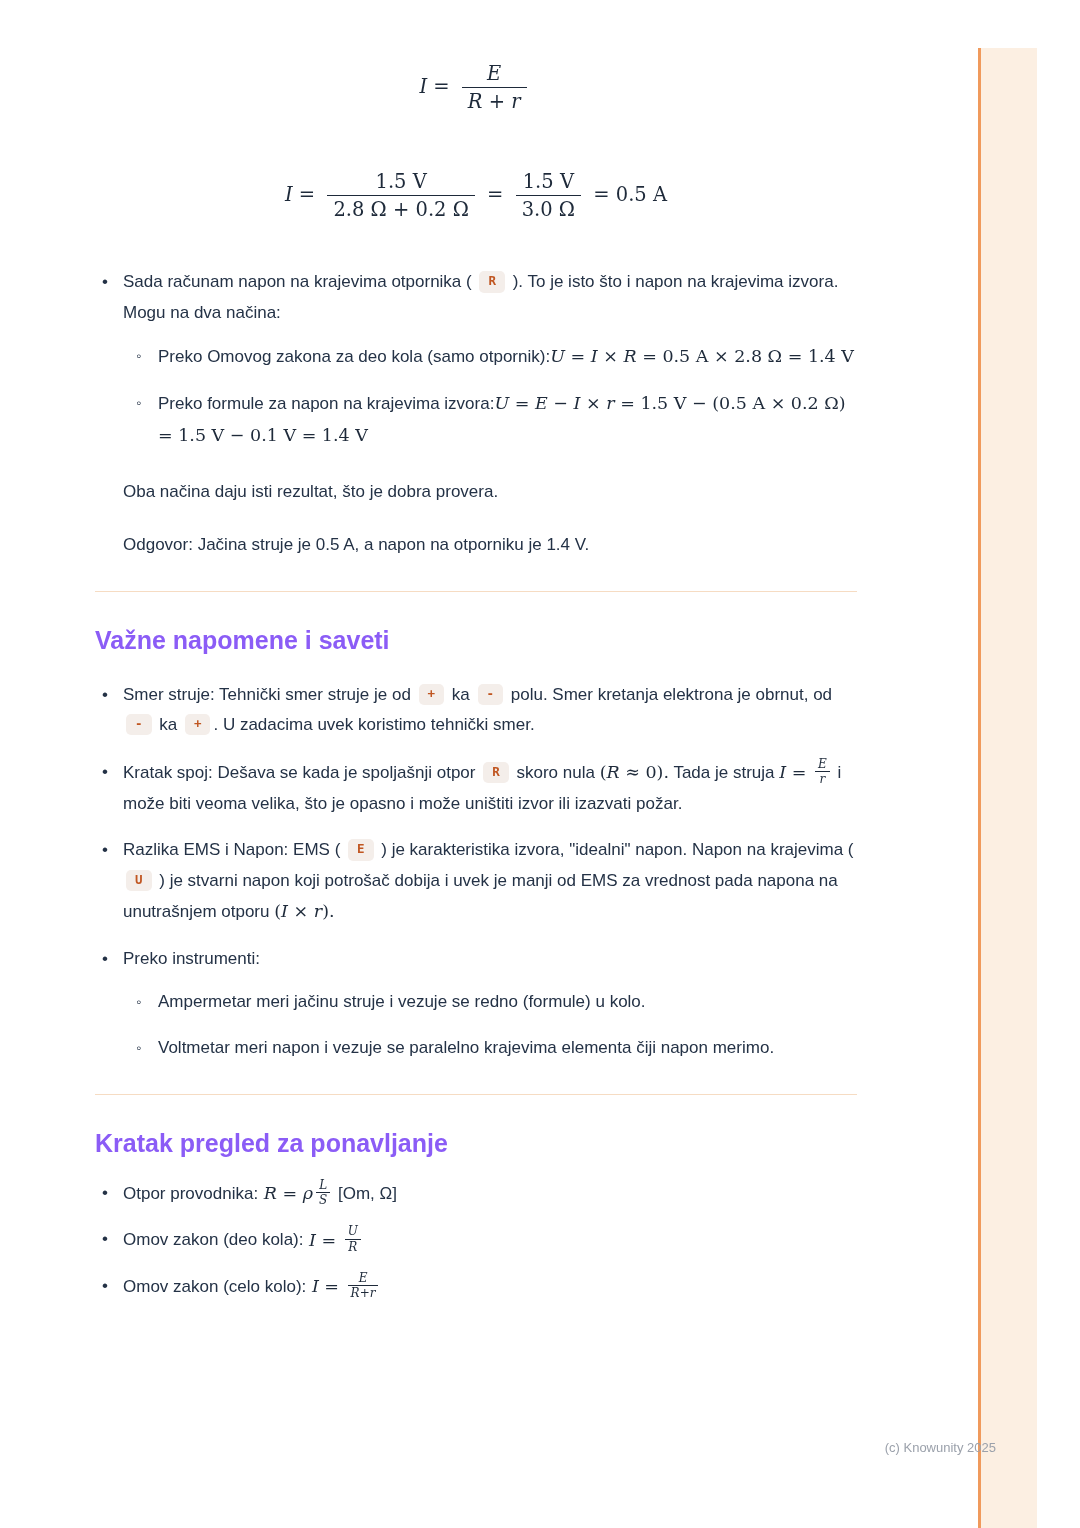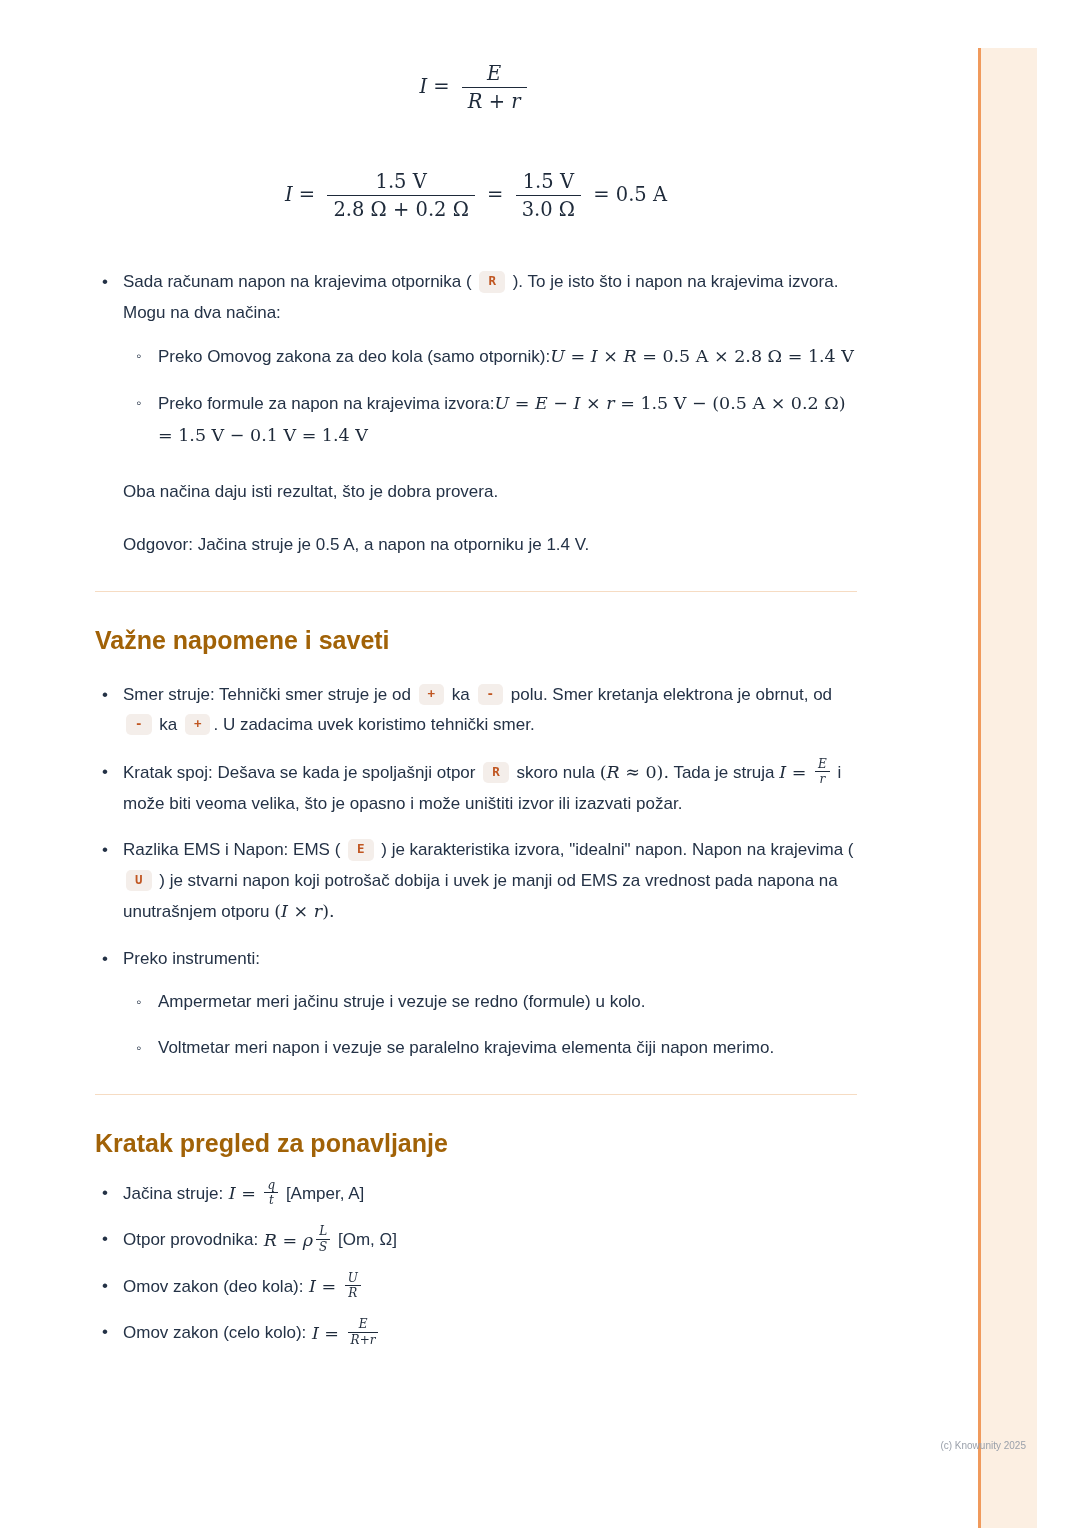--- a/index.html
+++ b/index.html
@@ -37,27 +37,27 @@
   .indent{padding-left:28px}
   p.note{margin-top:26px;line-height:1.8}
   p.answer{margin-top:22px;line-height:1.8}
   .b{font-weight:400}
 
   .chip{display:inline-block;font-family:"DejaVu Sans Mono","Liberation Mono",monospace;
        font-size:12.5px;font-weight:700;color:#c05621;background:#f4eeea;border-radius:5px;
        padding:2px 9px 3px;margin:0 3px;line-height:1.3;vertical-align:2px}
 
   hr.divider{border:none;border-top:1px solid #f6dcc3;margin:30px 0 0}
-  h2.section-heading{color:#a16207;font-size:25px;font-weight:700;margin-top:34px}
+  h2.section-heading{color:#8b5cf6;font-size:25px;font-weight:700;margin-top:34px}
   .notes-list{margin-top:25px}
   .notes-list>li{margin-bottom:16px}
   .review-list{margin-top:20px}
   .review-list>li{margin-bottom:16px;line-height:1.65}
 
-  .footer{position:absolute;top:1440px;right:54px;font-size:10px;color:#9ba1ab}
+  .footer{position:absolute;top:1440px;right:84px;font-size:13px;color:#9ba1ab}
 </style>
 </head>
 <body>
 
 <div class="page">
   <div class="side-stripe"></div>
 
   <div class="content">
 
     <div class="display-formula f1"><span class="mi">I</span><span> = </span><span class="frac"><span class="fn mi">E</span><span class="fd mi">R + r</span></span></div>
@@ -94,21 +94,20 @@
           <li><span class="b">Voltmetar</span><span> meri napon i vezuje se </span><span class="b">paralelno</span><span> krajevima elementa čiji napon merimo.</span></li>
         </ul>
       </li>
     </ul>
 
     <hr class="divider">
 
     <h2 class="section-heading">Kratak pregled za ponavljanje</h2>
 
     <ul class="blist main review-list">
-      <li><span class="b">Jačina struje:</span><span class="math"> <span class="mi">I</span><span> = </span><span class="mi"></span><span class="frac frac-sm"><span class="fn mi">q</span><span class="fd mi">t</span></span></span><span> [Amper, A]</span></li>
 
       <li><span class="b">Otpor provodnika:</span><span class="math"> <span class="mi">R</span><span> = </span><span class="mi">ρ</span><span class="frac frac-sm"><span class="fn mi">L</span><span class="fd mi">S</span></span></span><span> [Om, Ω]</span></li>
 
       <li><span class="b">Omov zakon (deo kola):</span><span class="math"> <span class="mi">I</span><span> = </span><span class="mi"></span><span class="frac frac-sm"><span class="fn mi">U</span><span class="fd mi">R</span></span></span><span></span></li>
 
       <li><span class="b">Omov zakon (celo kolo):</span><span class="math"> <span class="mi">I</span><span> = </span><span class="mi"></span><span class="frac frac-sm"><span class="fn mi">E</span><span class="fd mi">R+r</span></span></span><span></span></li>
 
     </ul>
 
   </div>

